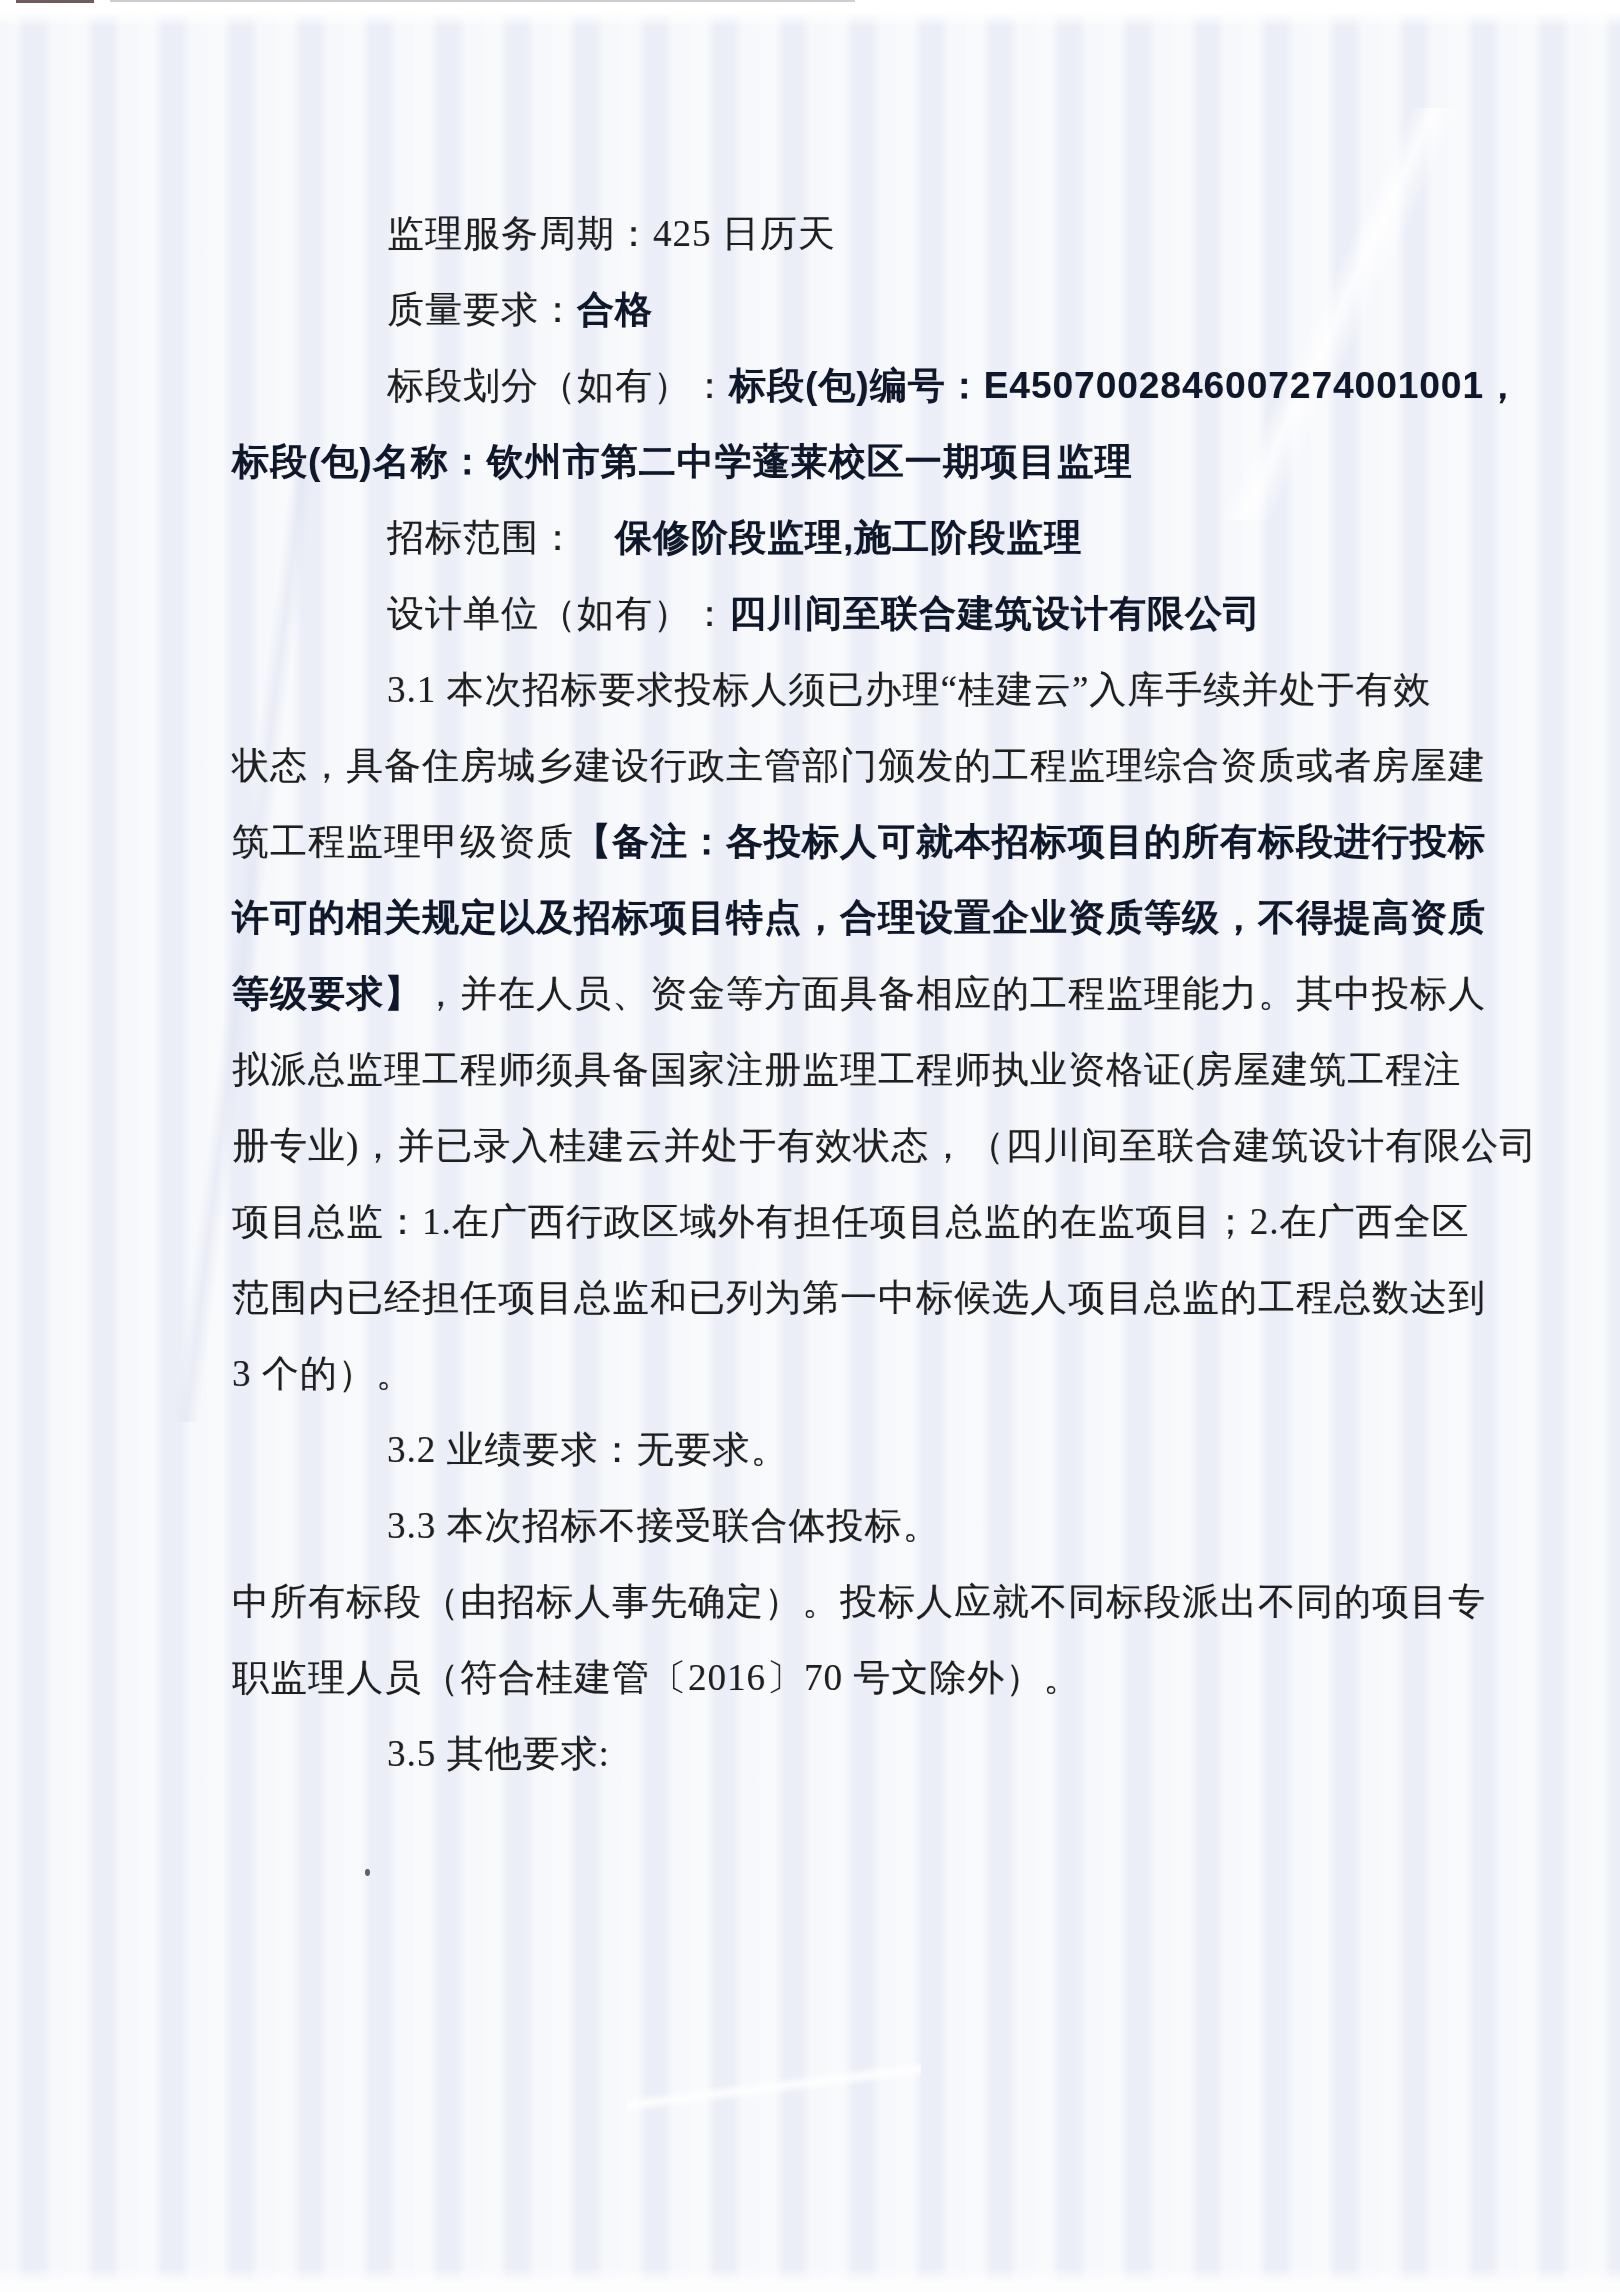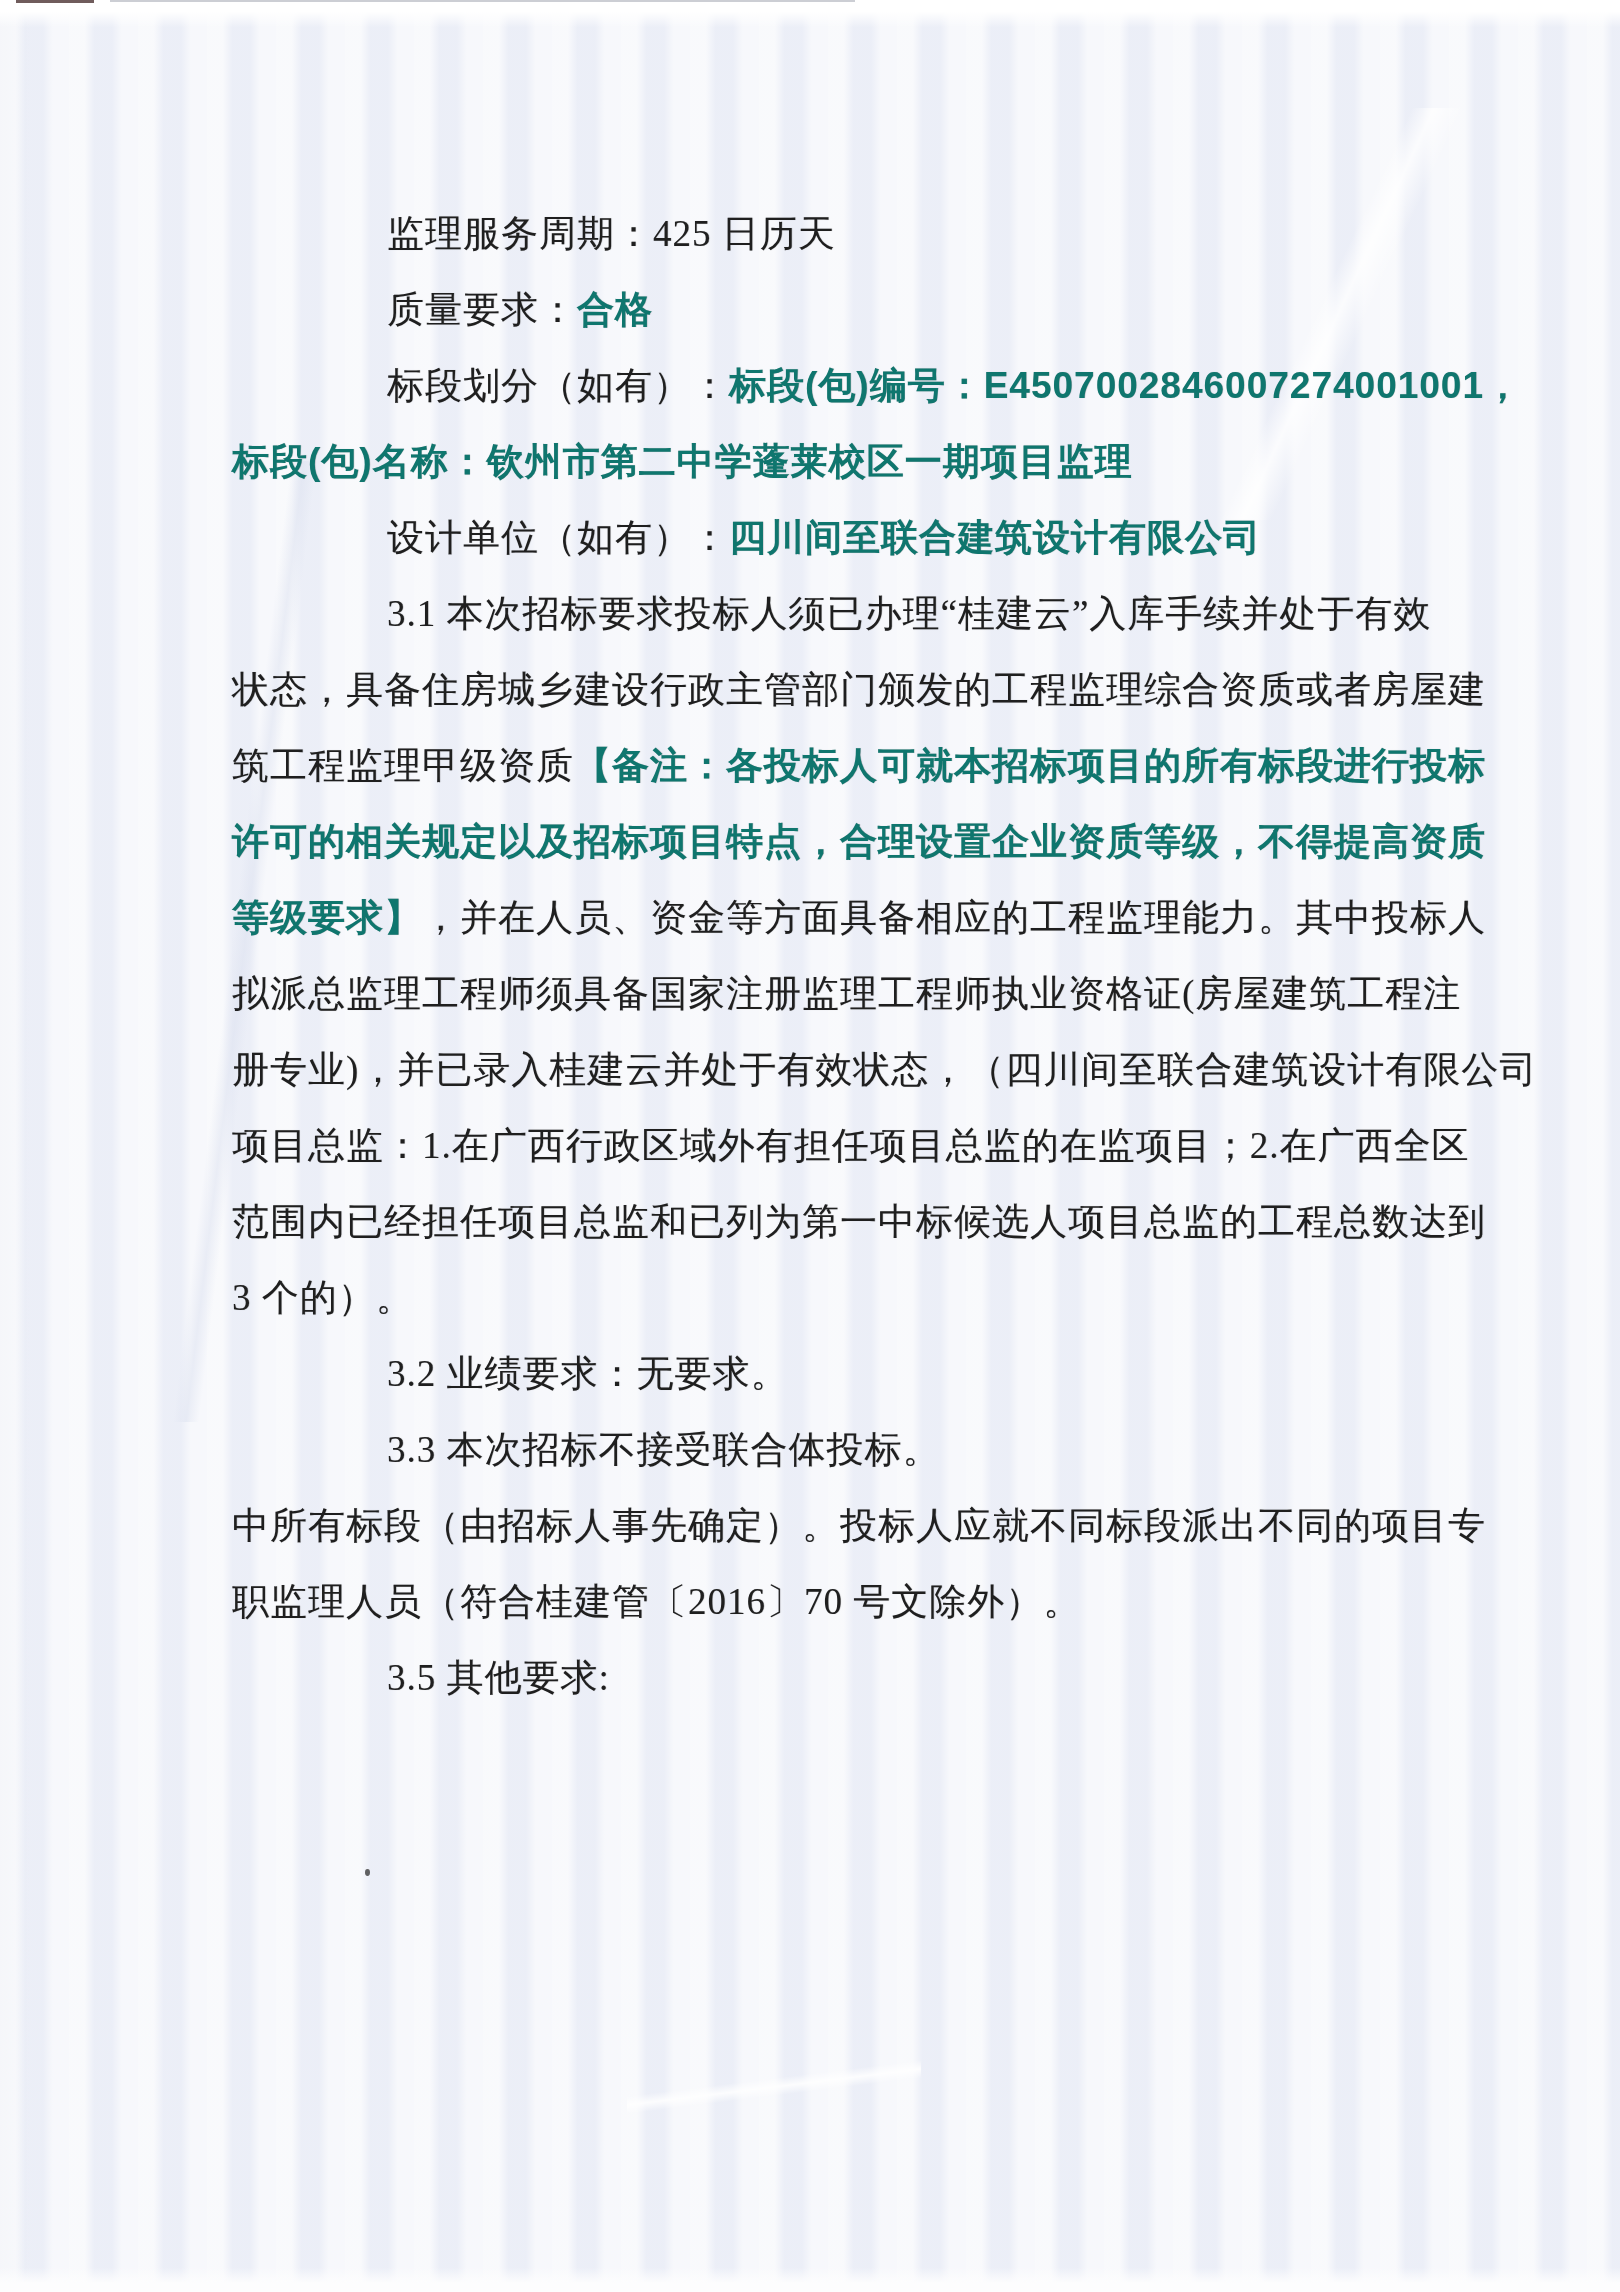--- a/index.html
+++ b/index.html
@@ -59,21 +59,21 @@
     letter-spacing: 1px;
     white-space: nowrap;
     text-shadow: 0.4px 0.4px 0.7px rgba(35,35,35,0.32);
     margin-left: 28px;
   }
   .ind { padding-left: 155px; }
   .seg.r { font-weight: 400; }
   .seg.b {
     font-family: "Liberation Sans", "DejaVu Sans", sans-serif;
     font-weight: 700;
-    color: #0f766e;
+    color: #0f172a;
   }
   
   .stray-dot {
     position: absolute; left: 365px; top: 1869px;
     width: 4.9px; height: 6.9px; border-radius: 50%;
     background: #3c3c3c; opacity: 0.8;
   }
 </style>
 </head>
 <body>
@@ -83,20 +83,21 @@
 <div class="crease-left"></div>
 <div class="crease-bottom"></div>
 <div class="edge-dash"></div>
 <div class="edge-line"></div>
 
 <div class="text-block">
   <div class="line ind"><span class="seg r">监理服务周期：425 日历天</span></div>
   <div class="line ind"><span class="seg r">质量要求：</span><span class="seg b">合格</span></div>
   <div class="line ind"><span class="seg r">标段划分（如有）：</span><span class="seg b">标段(包)编号：E4507002846007274001001，</span></div>
   <div class="line"><span class="seg b">标段(包)名称：钦州市第二中学蓬莱校区一期项目监理</span></div>
+  <div class="line ind"><span class="seg r">招标范围：　</span><span class="seg b">保修阶段监理,施工阶段监理</span></div>
   <div class="line ind"><span class="seg r">设计单位（如有）：</span><span class="seg b">四川间至联合建筑设计有限公司</span></div>
   <div class="line ind"><span class="seg r">3.1 本次招标要求投标人须已办理“桂建云”入库手续并处于有效</span></div>
   <div class="line"><span class="seg r">状态，具备住房城乡建设行政主管部门颁发的工程监理综合资质或者房屋建</span></div>
   <div class="line"><span class="seg r">筑工程监理甲级资质</span><span class="seg b">【备注：各投标人可就本招标项目的所有标段进行投标</span></div>
   <div class="line"><span class="seg b">许可的相关规定以及招标项目特点，合理设置企业资质等级，不得提高资质</span></div>
   <div class="line"><span class="seg b">等级要求】</span><span class="seg r">，并在人员、资金等方面具备相应的工程监理能力。其中投标人</span></div>
   <div class="line"><span class="seg r">拟派总监理工程师须具备国家注册监理工程师执业资格证(房屋建筑工程注</span></div>
   <div class="line"><span class="seg r">册专业)，并已录入桂建云并处于有效状态，（四川间至联合建筑设计有限公司</span></div>
   <div class="line"><span class="seg r">项目总监：1.在广西行政区域外有担任项目总监的在监项目；2.在广西全区</span></div>
   <div class="line"><span class="seg r">范围内已经担任项目总监和已列为第一中标候选人项目总监的工程总数达到</span></div>

